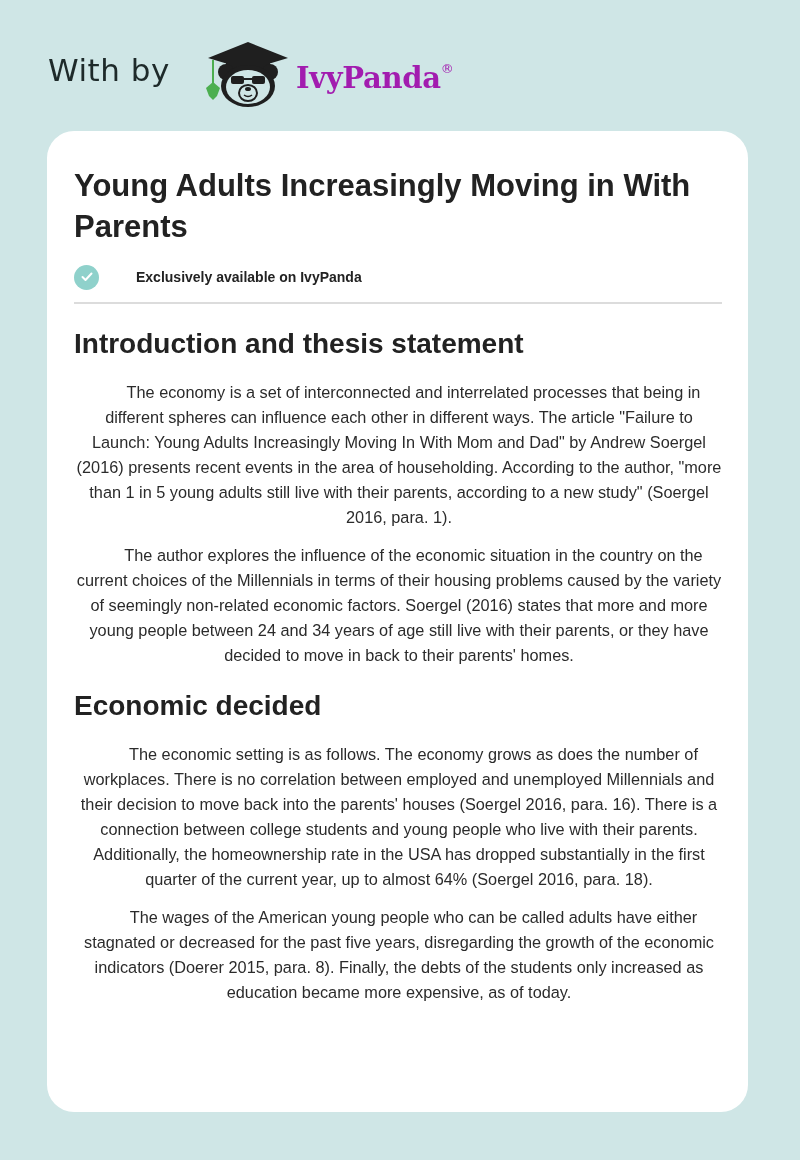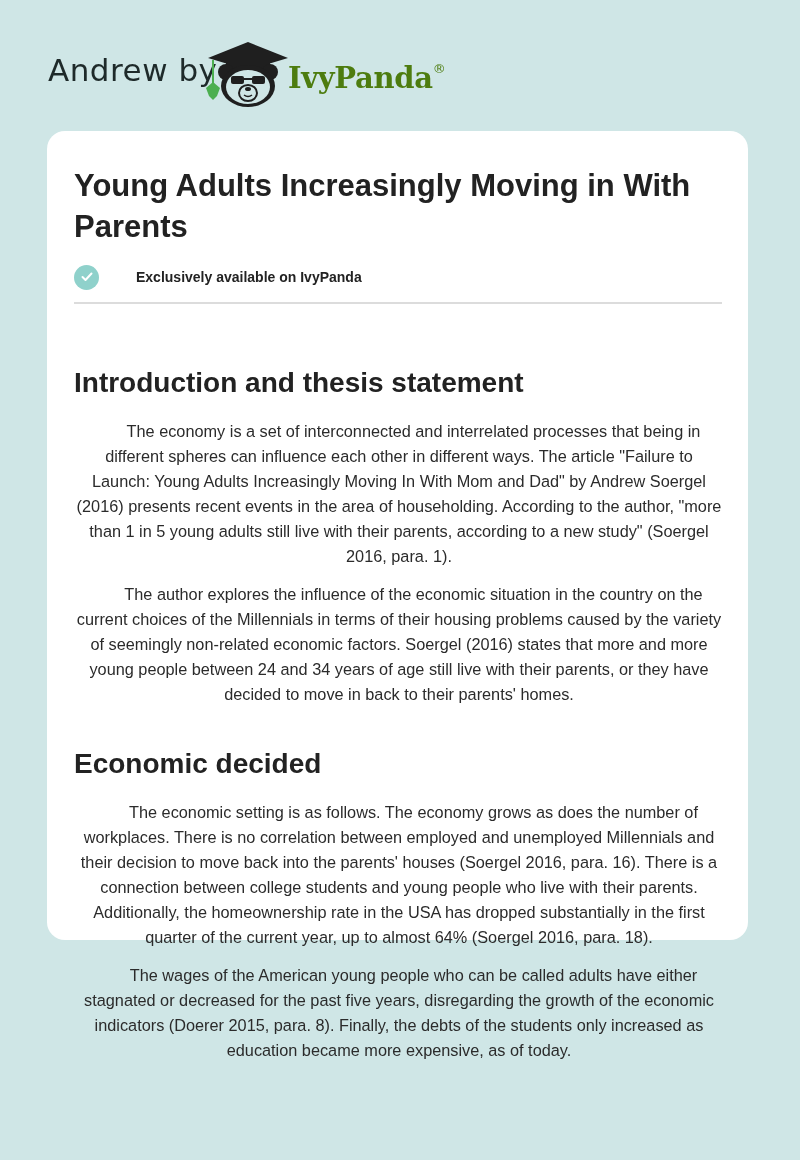--- a/index.html
+++ b/index.html
@@ -27,41 +27,41 @@
       letter-spacing: 0.5px;
       line-height: 40px;
     }
     .panda-logo {
       position: absolute;
       left: 202px; top: 36px;
       width: 90px; height: 72px;
     }
     .brand-name {
       position: absolute;
-      left: 288px; top: 53px;
+      left: 296px; top: 53px;
       font-family: "DejaVu Serif", serif;
       font-weight: bold;
       font-size: 29px;
-      color: #4d7c0f;
+      color: #a21caf;
       line-height: 40px;
       letter-spacing: -0.3px;
     }
     .brand-name sup {
       font-size: 13px;
       position: relative;
       top: -4px;
       font-family: "DejaVu Sans", sans-serif;
       font-weight: normal;
     }
     .card {
       position: absolute;
       left: 47px; top: 131px;
-      width: 701px; height: 809px;
+      width: 701px; height: 981px;
       background: #ffffff;
-      border-radius: 18px;
+      border-radius: 27px;
     }
     .title {
       position: absolute;
       left: 27px; top: 34px;
       width: 640px;
       font-size: 31px;
       font-weight: bold;
       color: #222222;
       line-height: 41px;
     }
@@ -97,39 +97,38 @@
       position: absolute;
       left: 27px; top: 195px;
       width: 650px;
     }
     h2 {
       font-size: 28px;
       font-weight: bold;
       color: #222222;
       line-height: 36px;
       margin-bottom: 18px;
-      margin-top: 39px;
     }
     p {
       font-size: 16.3px;
       color: #2b2b2b;
       line-height: 25px;
       text-indent: 29px;
       margin-bottom: 13px;
       text-align: center;
     }
     .section-2 {
       margin-top: 20px;
     }
   </style>
 </head>
 <body>
 
 <div class="header">
-  <div class="essay-by">Andrew by</div>
+  <div class="essay-by">With by</div>
   <div class="panda-logo">
     <svg width="90" height="72" viewBox="0 0 90 72">
 
       <polygon points="6,22 46,6 86,22 46,34" fill="#1f1f1f"></polygon>
       <rect x="24" y="24" width="44" height="10" fill="#1f1f1f"></rect>
 
       <line x1="11" y1="24" x2="11" y2="52" stroke="#4caf50" stroke-width="2"></line>
       <path d="M4,52 L11,46 L18,52 L15,60 L11,64 L7,60 Z" fill="#4caf50"></path>
 
       <circle cx="24" cy="36" r="8" fill="#1f1f1f"></circle>

